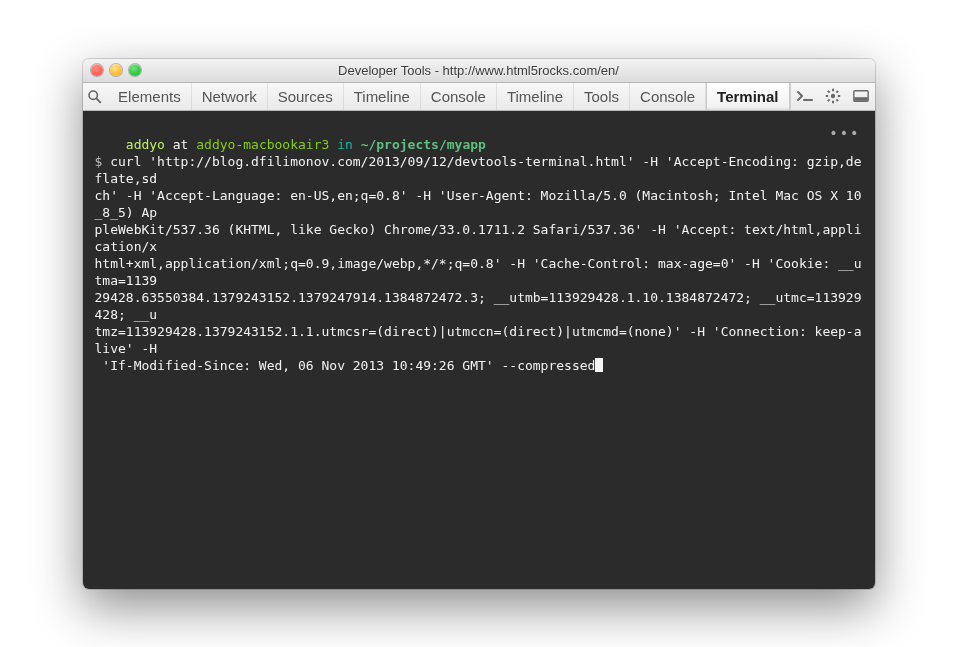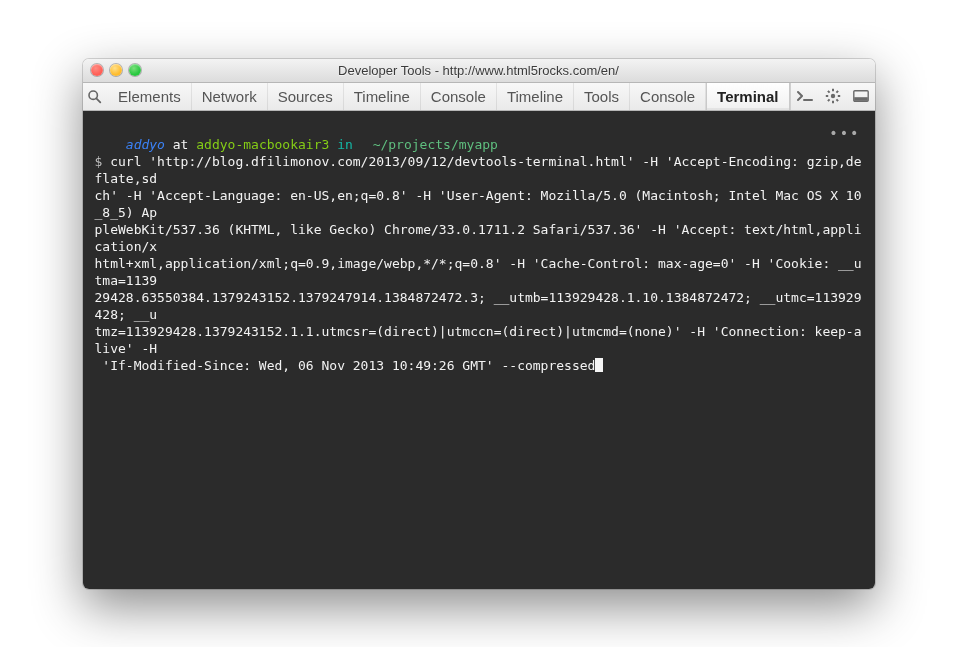--- a/index.html
+++ b/index.html
@@ -112,25 +112,25 @@
     word-break: break-all;
   }
   .terminal .more {
     position: absolute;
     top: 14px; right: 14px;
     color: #a9a9a9;
     letter-spacing: 2px;
     font-size: 14px;
     cursor: default;
   }
-  .p-user { color: #3b82f6; font-style: italic; }
+  .p-user { color: #bef264; }
   .p-at { color: #f5f5f5; }
   .p-host { color: #84cc16; }
   .p-in { color: #14b8a6; }
-  .p-path { color: #5fbf7f; font-weight: normal; margin-left: 12px;}
+  .p-path { color: #5fbf7f; font-weight: bold;}
   .p-dollar { color: #bdbdbd; }
   .cmd { color: #f3f3f3; }
   .cursor {
     display: inline-block;
     width: 8px; height: 14px;
     background: #f5f5f5;
     vertical-align: -2px;
   }
   svg { display: block; }
 </style>

